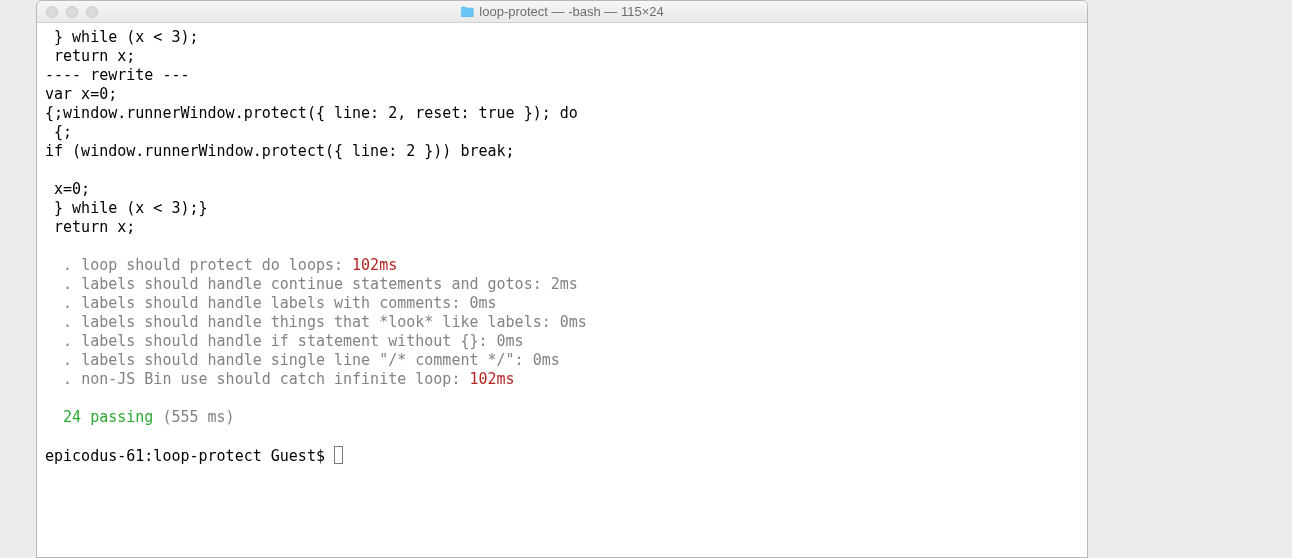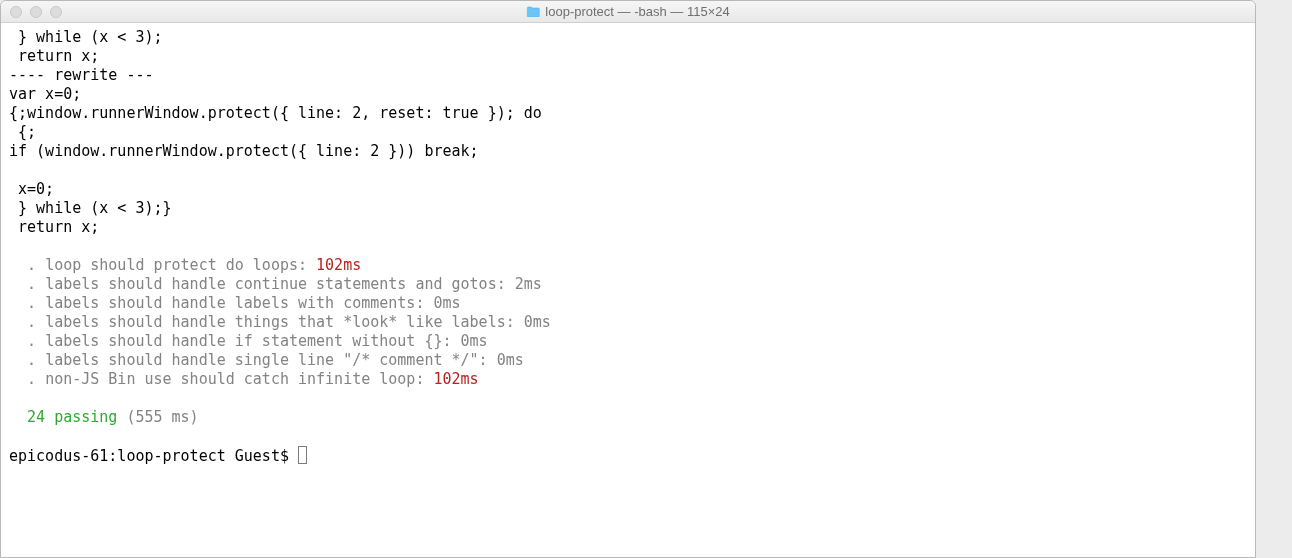--- a/index.html
+++ b/index.html
@@ -4,28 +4,29 @@
   <style>
     * { margin: 0; padding: 0; box-sizing: border-box; }
     body {
       font-family: -apple-system, BlinkMacSystemFont, "Helvetica Neue", sans-serif;
       background: #ececec;
       width: 1292px;
       height: 558px;
       overflow: hidden;
     }
     .window {
-      width: 1256px;
+      width: 1052px;
       height: 558px;
       background: #fff;
       border: 1px solid #b8b8b8;
       border-radius: 6px 6px 0 0;
       display: flex;
       flex-direction: column;
       position: relative;
+      margin-left: 36px;
     }
     .titlebar {
       height: 22px;
       background: linear-gradient(#f6f6f6, #e8e8e8);
       border-bottom: 1px solid #d0d0d0;
       border-radius: 6px 6px 0 0;
       display: flex;
       align-items: center;
       position: relative;
       flex-shrink: 0;

